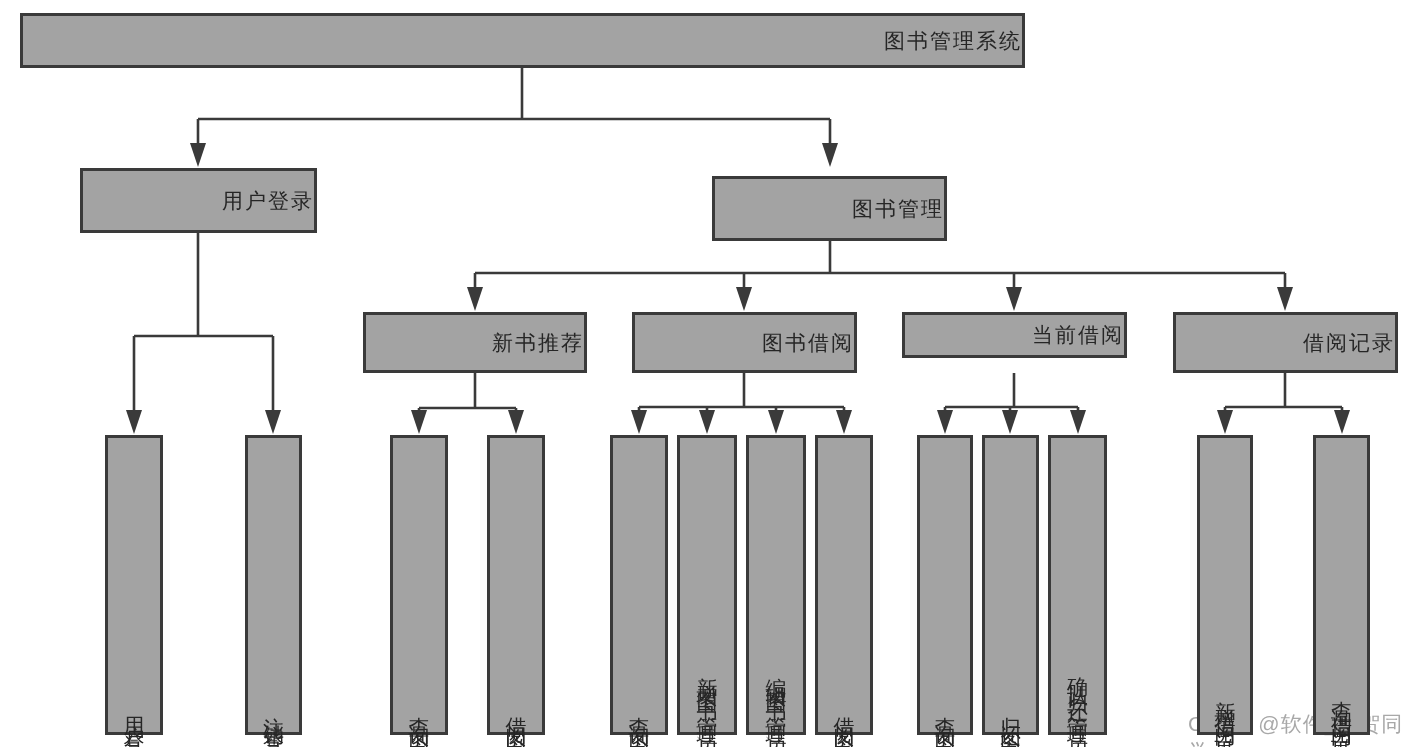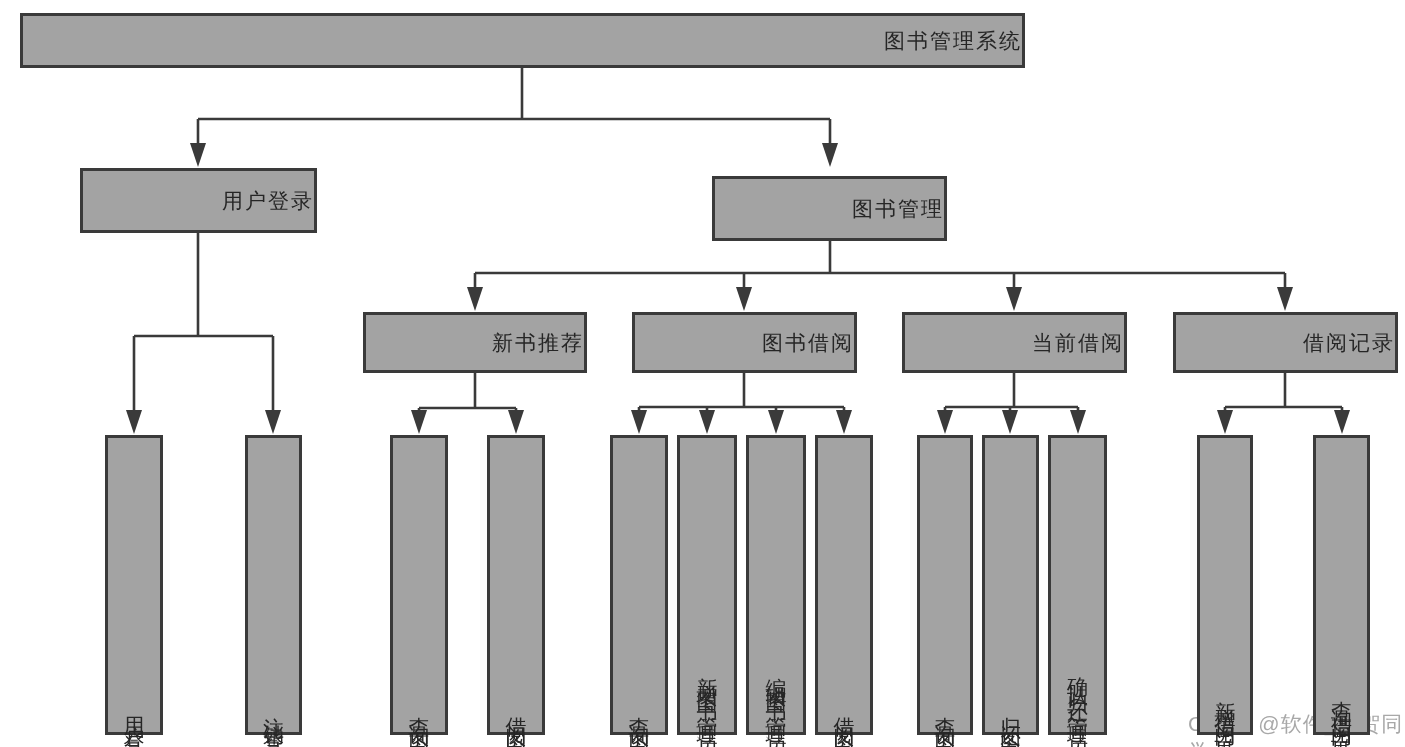--- a/index.html
+++ b/index.html
@@ -97,21 +97,21 @@
     </div>
     <div class="node" style="left: 712px; top: 176px; width: 235px; height: 65px;">
       <span class="lbl">图书管理</span>
     </div>
     <div class="node" style="left: 363px; top: 312px; width: 224px; height: 61px;">
       <span class="lbl">新书推荐</span>
     </div>
     <div class="node" style="left: 632px; top: 312px; width: 225px; height: 61px;">
       <span class="lbl">图书借阅</span>
     </div>
-    <div class="node" style="left: 902px; top: 312px; width: 225px; height: 61px;">
+    <div class="node" style="left: 902px; top: 312px; width: 225px; height: 46px;">
       <span class="lbl">当前借阅</span>
     </div>
     <div class="node" style="left: 1173px; top: 312px; width: 225px; height: 61px;">
       <span class="lbl">借阅记录</span>
     </div>
     <div class="node vnode" style="left: 105px; top: 435px; width: 58px; height: 300px;">
       <span class="lbl">用户登录</span>
     </div>
     <div class="node vnode" style="left: 245px; top: 435px; width: 57px; height: 300px;">
       <span class="lbl">注销登录</span>

